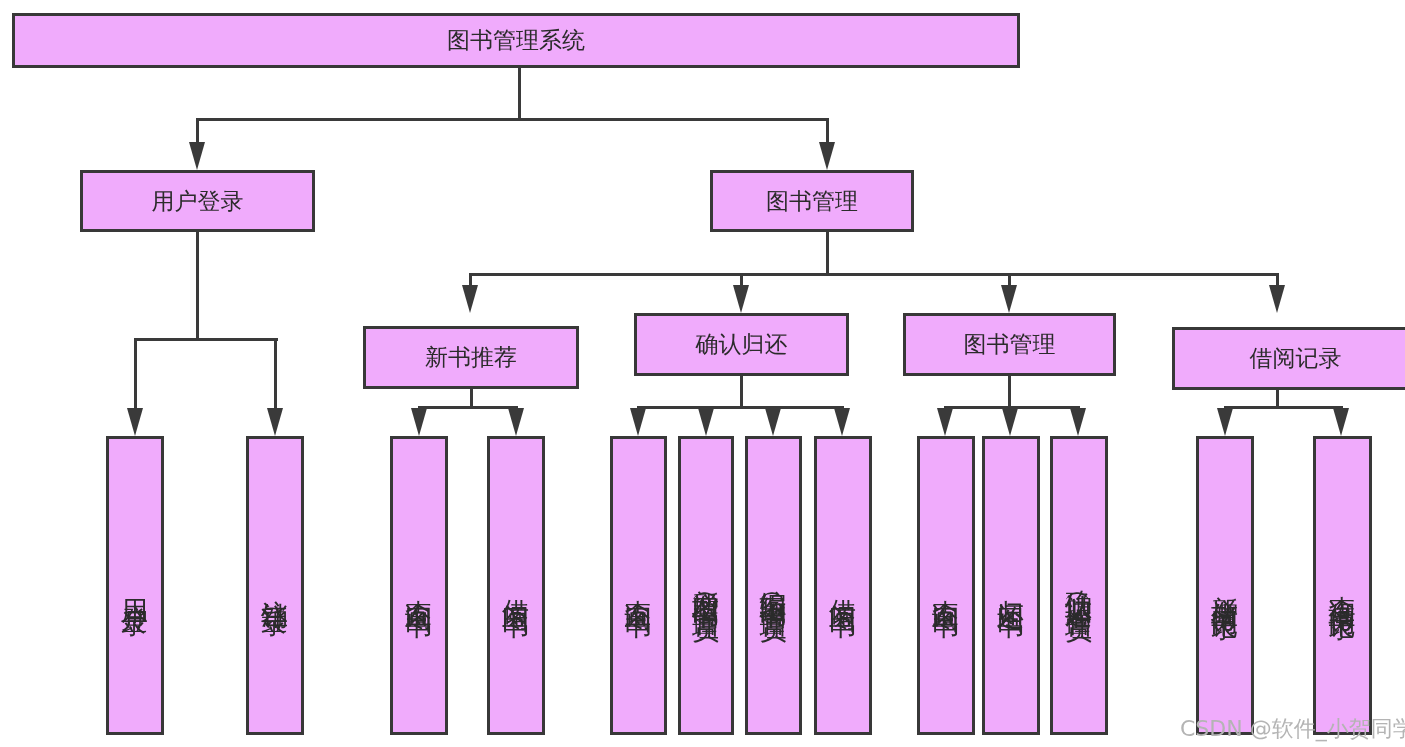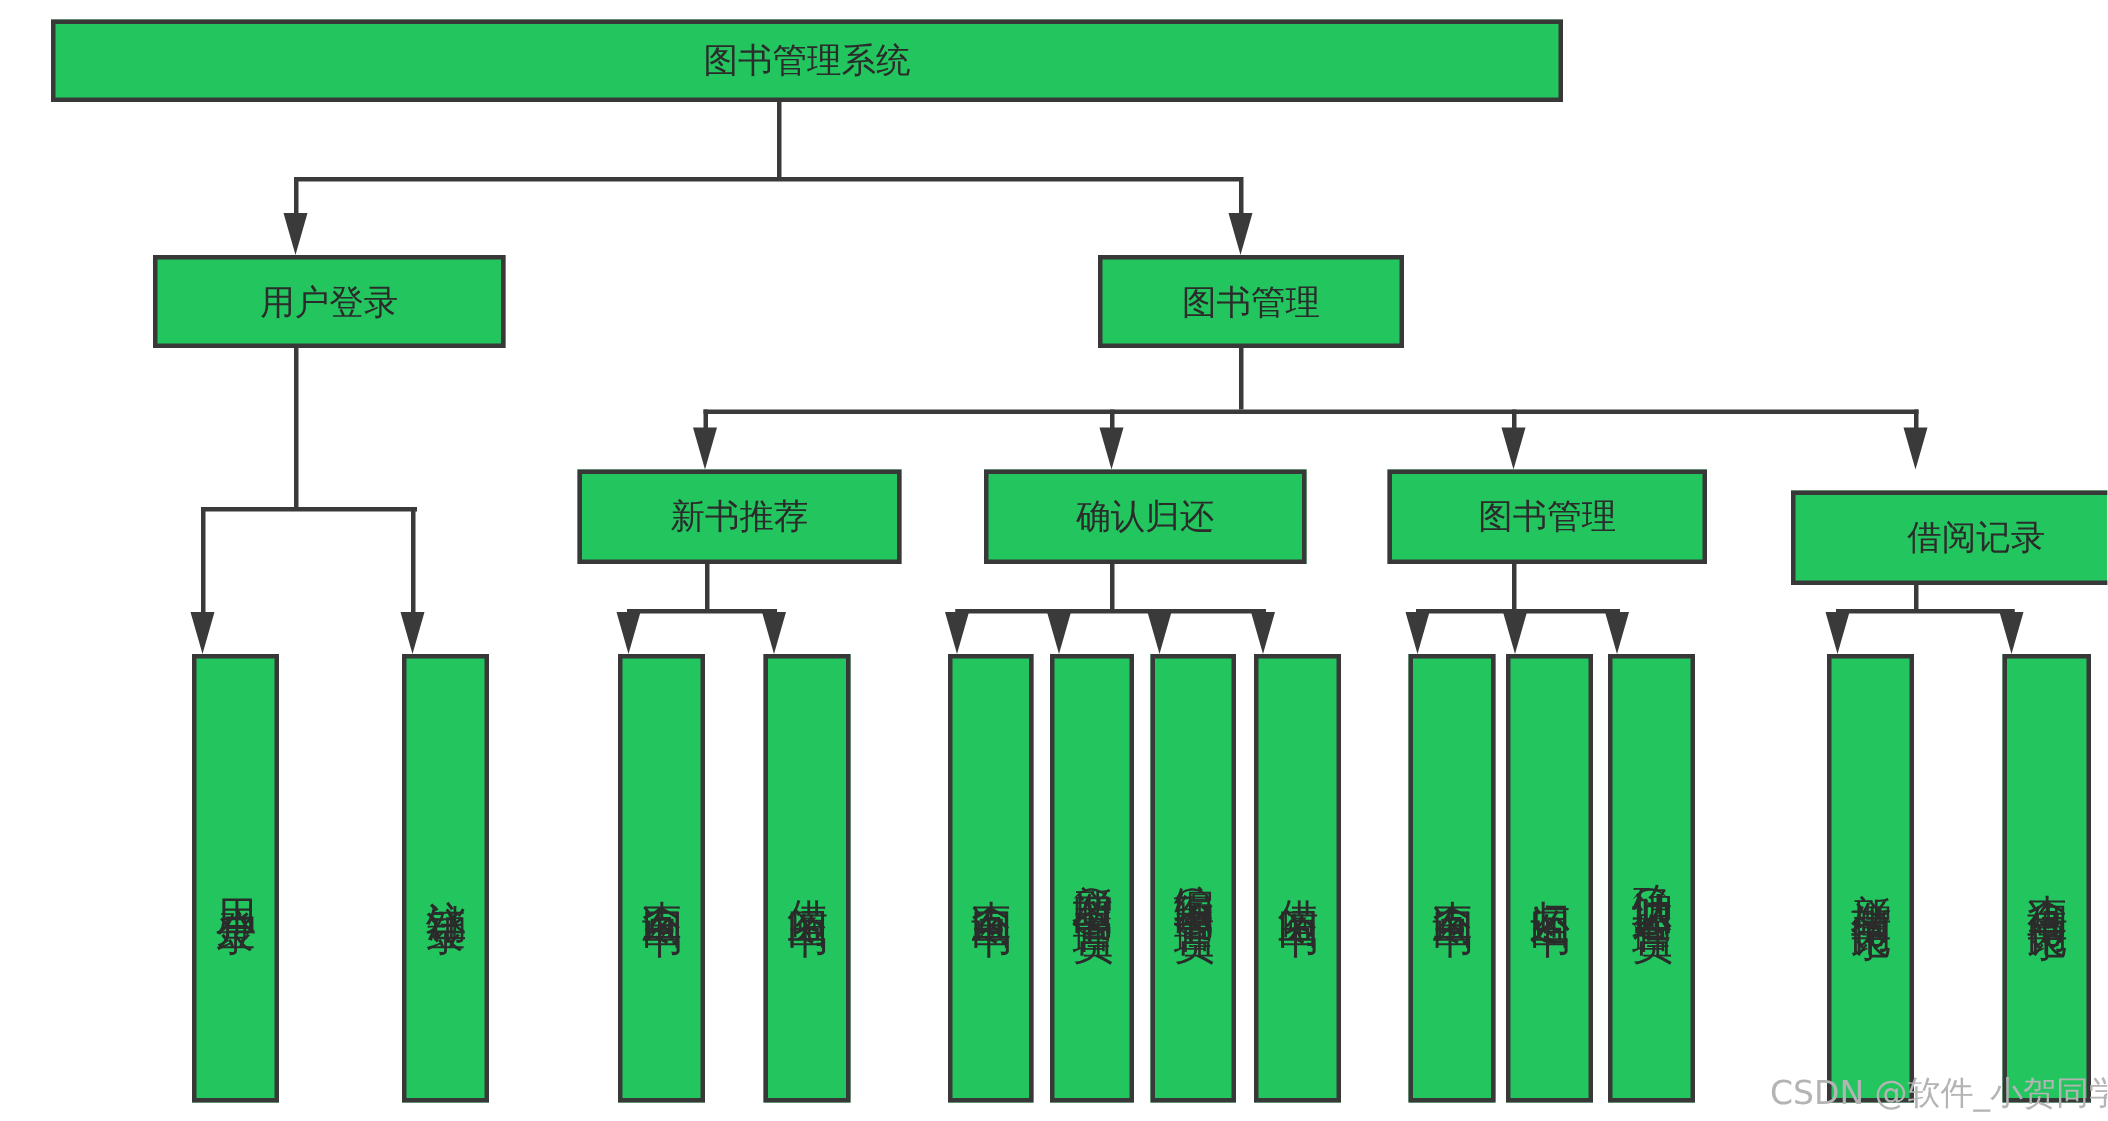--- a/index.html
+++ b/index.html
@@ -12,28 +12,27 @@
     position: relative;
     width: 1405px;
     height: 747px;
     background: #ffffff;
     overflow: hidden;
   }
   .box {
     position: absolute;
     box-sizing: border-box;
     border: 3px solid #383838;
-    background: #22c55e;
+    background: #f0abfc;
     color: #2b2b2b;
     display: flex;
     align-items: center;
     justify-content: center;
     font-size: 23px;
     z-index: 2;
-    margin-left: 22px;
   }
   .vbox {
     writing-mode: vertical-lr;
     text-orientation: upright;
     font-size: 27px;
     letter-spacing: 4px;
     line-height: 1;
   }
   .vline {
     position: absolute;
@@ -69,21 +68,21 @@
 </head>
 <body>
 
 <div id="canvas">
 
   <div class="box" style="left:12px; top:13px; width:1008px; height:55px;">图书管理系统</div>
 
   <div class="box" style="left:80px; top:170px; width:235px; height:62px;">用户登录</div>
   <div class="box" style="left:710px; top:170px; width:204px; height:62px;">图书管理</div>
 
-  <div class="box" style="left:363px; top:313px; width:216px; height:63px;">新书推荐</div>
+  <div class="box" style="left:363px; top:326px; width:216px; height:63px;">新书推荐</div>
   <div class="box" style="left:634px; top:313px; width:215px; height:63px;">确认归还</div>
   <div class="box" style="left:903px; top:313px; width:213px; height:63px;">图书管理</div>
   <div class="box" style="left:1172px; top:327px; width:247px; height:63px;">借阅记录</div>
 
   <div class="box vbox" style="left:106px; top:436px; width:58px; height:299px;">用户登录</div>
   <div class="box vbox" style="left:246px; top:436px; width:58px; height:299px;">注销登录</div>
 
   <div class="box vbox" style="left:390px; top:436px; width:58px; height:299px;">查询图书</div>
   <div class="box vbox" style="left:487px; top:436px; width:58px; height:299px;">借阅图书</div>
 

